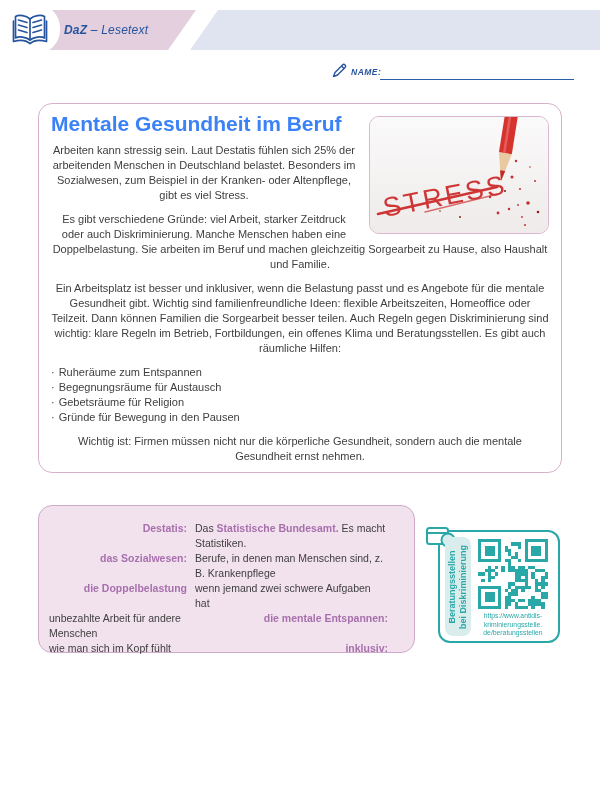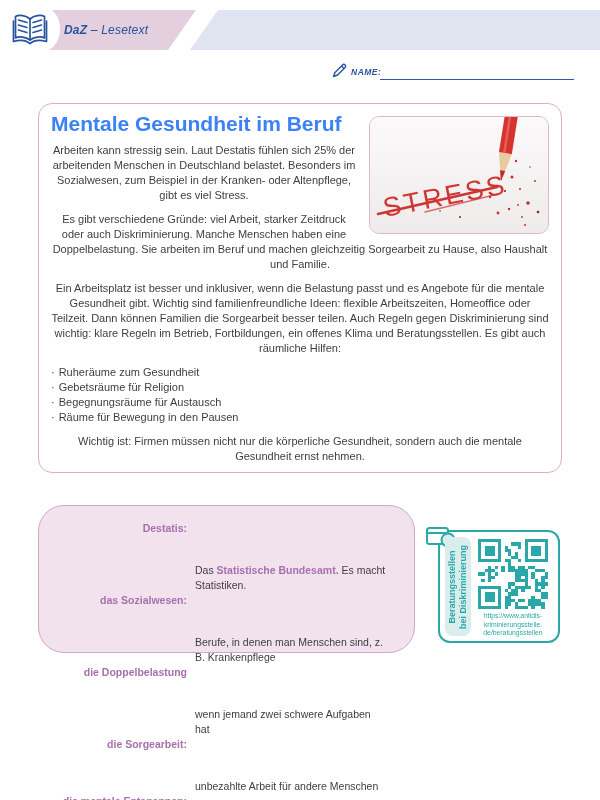--- a/index.html
+++ b/index.html
@@ -35,26 +35,26 @@
   .stress-figure{float:right;width:178px;height:116px;margin:4px 0 6px 12px;
                  border:1.5px solid #dbb7cf;border-radius:10px;overflow:hidden;background:#f6f4f3;}
   .article-title{font-size:21px;line-height:20px;font-weight:bold;color:#3b82f6;margin:2px 0 9px 0;}
   .article-box p{font-size:11px;line-height:15px;color:#3e3e3e;margin:0 0 9px 0;text-align:center;}
   .article-box ul{list-style:none;margin:0 0 9px 0;padding:0;}
   .article-box li{font-size:11px;line-height:15px;color:#3e3e3e;}
   .bullet-char{margin-right:4px;}
 
   
   .vocab-box{position:absolute;left:38px;top:505px;width:377px;height:148px;box-sizing:border-box;
-             background:#f2e2ee;border:1px solid #cfa9ca;border-radius:26px;
+             background:#f2e2ee;border:1px solid #cfa9ca;border-radius:14px;
              padding:15px 26px 0 10px;}
   .vocab-grid{display:grid;grid-template-columns:138px 1fr;column-gap:8px;
               font-size:10.5px;line-height:15px;}
   .vocab-term{text-align:right;color:#a770ad;font-weight:bold;}
-  .vocab-def{color:#3e3e3e;margin-top:42px;}
+  .vocab-def{color:#3e3e3e;}
   .vocab-mark{color:#a770ad;font-weight:bold;}
 
   
   .qr-box{position:absolute;left:438px;top:530px;width:122px;height:113px;box-sizing:border-box;
           background:#ffffff;border:2px solid #2aa7a7;border-radius:12px;}
   .qr-strip{position:absolute;left:5px;top:5px;width:26px;height:99px;background:#d9eded;
             border-radius:8px;display:flex;align-items:center;justify-content:center;}
   .qr-strip-inner{transform:rotate(-90deg);white-space:nowrap;text-align:center;
                   font-size:9px;line-height:11px;font-weight:bold;color:#2aa7a7;}
   .qr-code{position:absolute;left:38px;top:7px;}
@@ -127,37 +127,36 @@
           <circle cx="135" cy="74" r="1.1" fill="#8e1f1f"></circle>
             <circle cx="148" cy="88" r="0.9"></circle>
         </g>
       </svg>
     </div>
     <h1 class="article-title">Mentale Gesundheit im Beruf</h1>
     <p>Arbeiten kann stressig sein. Laut Destatis fühlen sich 25% der arbeitenden Menschen in Deutschland belastet. Besonders im Sozialwesen, zum Beispiel in der Kranken- oder Altenpflege, gibt es viel Stress.</p>
     <p>Es gibt verschiedene Gründe: viel Arbeit, starker Zeitdruck oder auch Diskriminierung. Manche Menschen haben eine Doppelbelastung. Sie arbeiten im Beruf und machen gleichzeitig Sorgearbeit zu Hause, also Haushalt und Familie.</p>
     <p>Ein Arbeitsplatz ist besser und inklusiver, wenn die Belastung passt und es Angebote für die mentale Gesundheit gibt. Wichtig sind familienfreundliche Ideen: flexible Arbeitszeiten, Homeoffice oder Teilzeit. Dann können Familien die Sorgearbeit besser teilen. Auch Regeln gegen Diskriminierung sind wichtig: klare Regeln im Betrieb, Fortbildungen, ein offenes Klima und Beratungsstellen. Es gibt auch räumliche Hilfen:</p>
     <ul>
-      <li><span class="bullet-char">·</span><span>Ruheräume zum Gesundheit</span></li>
+      <li><span class="bullet-char">·</span><span>Ruheräume zum Entspannen</span></li>
+      <li><span class="bullet-char">·</span><span>Begegnungsräume für Austausch</span></li>
       <li><span class="bullet-char">·</span><span>Gebetsräume für Religion</span></li>
-      <li><span class="bullet-char">·</span><span>Begegnungsräume für Austausch</span></li>
-      <li><span class="bullet-char">·</span><span>Räume für Bewegung in den Pausen</span></li>
+      <li><span class="bullet-char">·</span><span>Gründe für Bewegung in den Pausen</span></li>
     </ul>
     <p>Wichtig ist: Firmen müssen nicht nur die körperliche Gesundheit, sondern auch die mentale Gesundheit ernst nehmen.</p>
   </div>
 
   <div class="vocab-box">
     <div class="vocab-grid">
       <div class="vocab-term">Destatis:</div>
       <div class="vocab-def"><span>Das </span><span class="vocab-mark">Statistische Bundesamt.</span><span> Es macht Statistiken.</span></div>
       <div class="vocab-term">das Sozialwesen:</div>
       <div class="vocab-def">Berufe, in denen man Menschen sind, z. B. Krankenpflege</div>
       <div class="vocab-term">die Doppelbelastung</div>
       <div class="vocab-def">wenn jemand zwei schwere Aufgaben hat</div>
-      <div class="vocab-term">die Sorgearbeit:</div>
       <div class="vocab-def">unbezahlte Arbeit für andere Menschen</div>
       <div class="vocab-term">die mentale Entspannen:</div>
       <div class="vocab-def">wie man sich im Kopf fühlt</div>
       <div class="vocab-term">inklusiv:</div>
     </div>
   </div>
 
   <div class="qr-box">
     <svg class="qr-search-icon" width="38" height="34" viewBox="0 0 38 34" fill="none" stroke="#2aa7a7" stroke-width="2" stroke-linecap="round" stroke-linejoin="round">
       <rect x="2" y="4" width="21" height="16" rx="2.5" fill="#ffffff"></rect>

